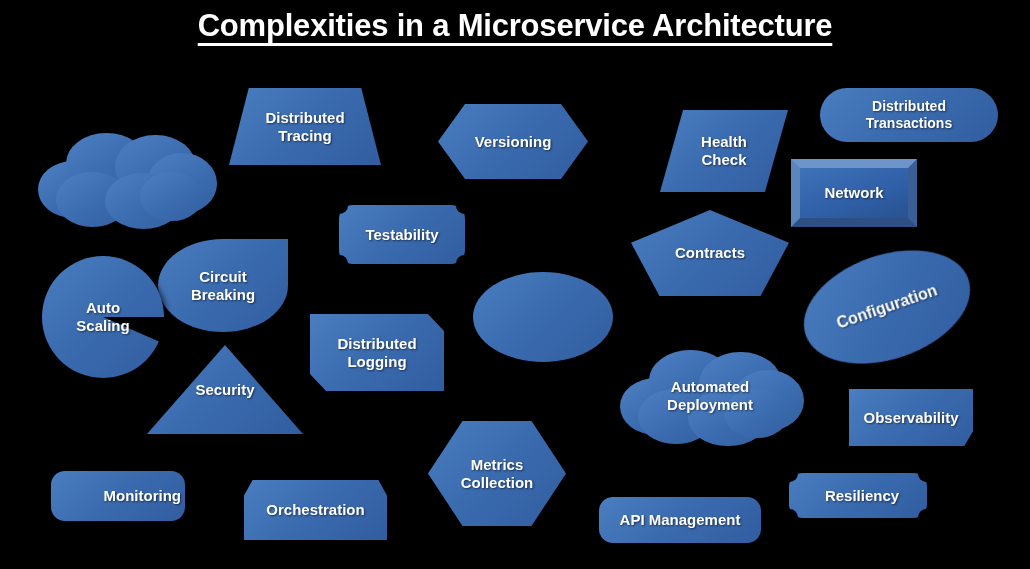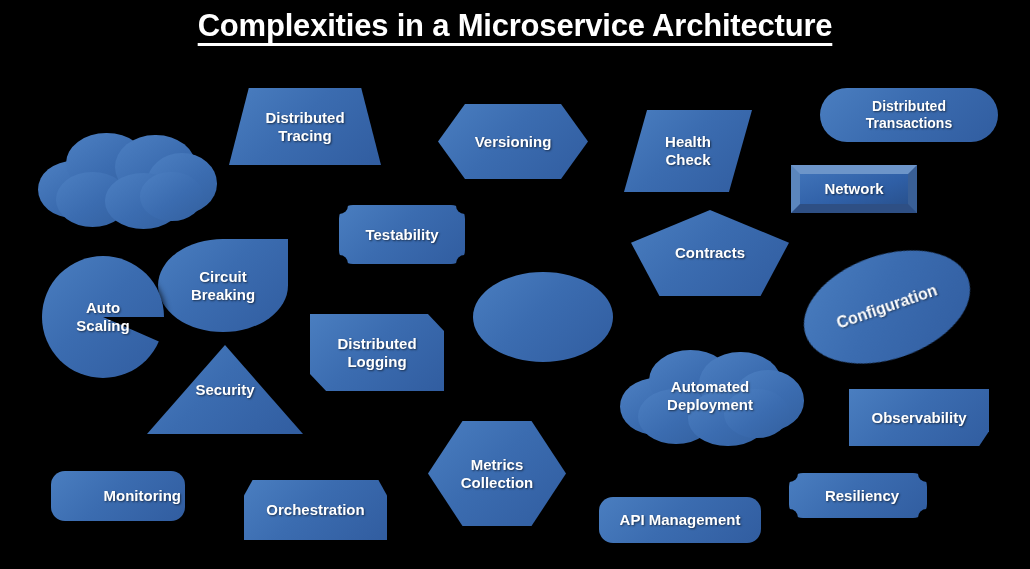--- a/index.html
+++ b/index.html
@@ -100,31 +100,31 @@
       </div>
       <div class="node sh-trapezoid" style="left: 229px; top: 88px; width: 152px; height: 77px; font-size: 15px;">
         <div class="fill"></div>
         <span class="lbl">Distributed
 Tracing</span>
       </div>
       <div class="node sh-hexagon" style="left: 438px; top: 104px; width: 150px; height: 75px; font-size: 15px;">
         <div class="fill"></div>
         <span class="lbl">Versioning</span>
       </div>
-      <div class="node sh-parallelogram" style="left: 624px; top: 110px; width: 128px; height: 82px; font-size: 15px;">
+      <div class="node sh-parallelogram" style="left: 660px; top: 110px; width: 128px; height: 82px; font-size: 15px;">
         <div class="fill"></div>
         <span class="lbl">Health
 Check</span>
       </div>
       <div class="node sh-pill" style="left: 820px; top: 88px; width: 178px; height: 54px; font-size: 14px;">
         <div class="fill"></div>
         <span class="lbl">Distributed
 Transactions</span>
       </div>
-      <div class="node sh-bevel" style="left: 791px; top: 165px; width: 126px; height: 48px; font-size: 15px;">
+      <div class="node sh-bevel" style="left: 791px; top: 159px; width: 126px; height: 68px; font-size: 15px;">
         <div class="fill"></div>
         <span class="lbl">Network</span>
       </div>
       <div class="node sh-ticket" style="left: 339px; top: 205px; width: 126px; height: 59px; font-size: 15px;">
         <div class="fill"></div>
         <div class="notch n-tl"></div>
         <div class="notch n-tr"></div>
         <div class="notch n-bl"></div>
         <div class="notch n-br"></div>
         <span class="lbl">Testability</span>
@@ -164,21 +164,21 @@
         <div class="puff" style="left: 18px; top: 38.64px; width: 75.6px; height: 55.2px;"></div>
         <div class="puff" style="left: 68.4px; top: 40.48px; width: 79.2px; height: 55.2px;"></div>
         <div class="puff" style="left: 104.4px; top: 38.64px; width: 64.8px; height: 49.68px;"></div>
         <span class="lbl">Automated
 Deployment</span>
       </div>
       <div class="node sh-triangle" style="left: 147px; top: 345px; width: 156px; height: 89px; font-size: 15px;">
         <div class="fill"></div>
         <span class="lbl">Security</span>
       </div>
-      <div class="node sh-snip-br" style="left: 849px; top: 389px; width: 140px; height: 57px; font-size: 15px;">
+      <div class="node sh-snip-br" style="left: 849px; top: 389px; width: 124px; height: 57px; font-size: 15px;">
         <div class="fill"></div>
         <span class="lbl">Observability</span>
       </div>
       <div class="node sh-hexagon-tall" style="left: 428px; top: 421px; width: 138px; height: 105px; font-size: 15px;">
         <div class="fill"></div>
         <span class="lbl">Metrics
 Collection</span>
       </div>
       <div class="node sh-ticket" style="left: 789px; top: 473px; width: 138px; height: 45px; font-size: 15px; padding-left: 8px;">
         <div class="fill"></div>

